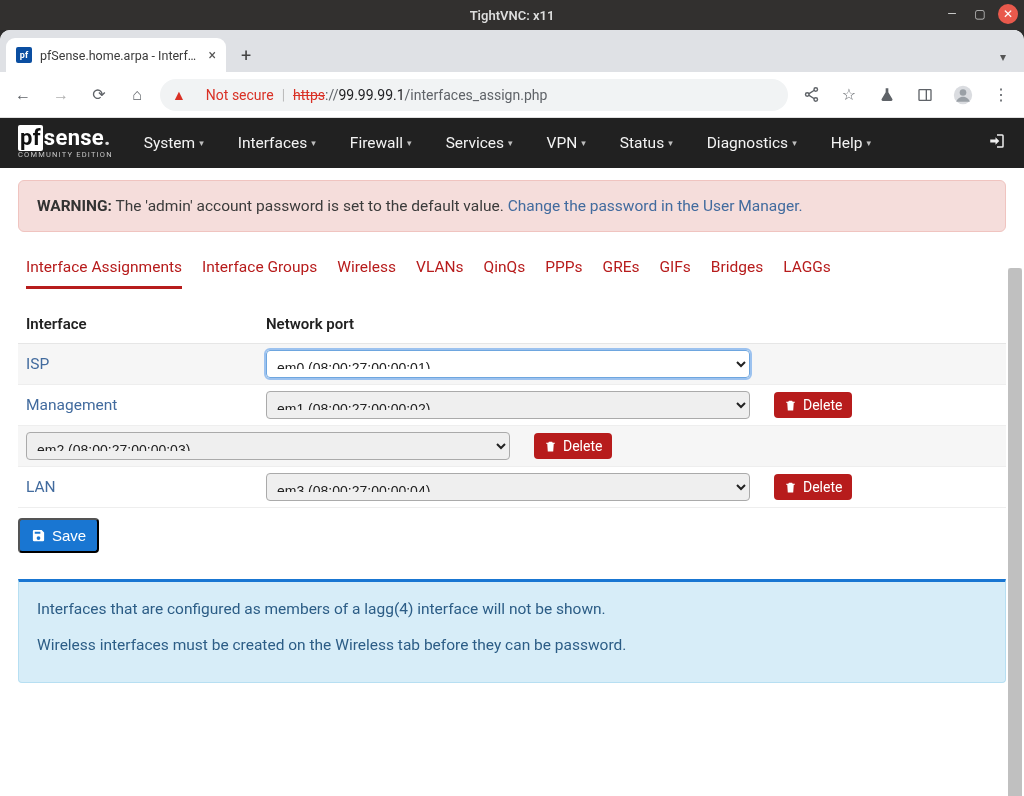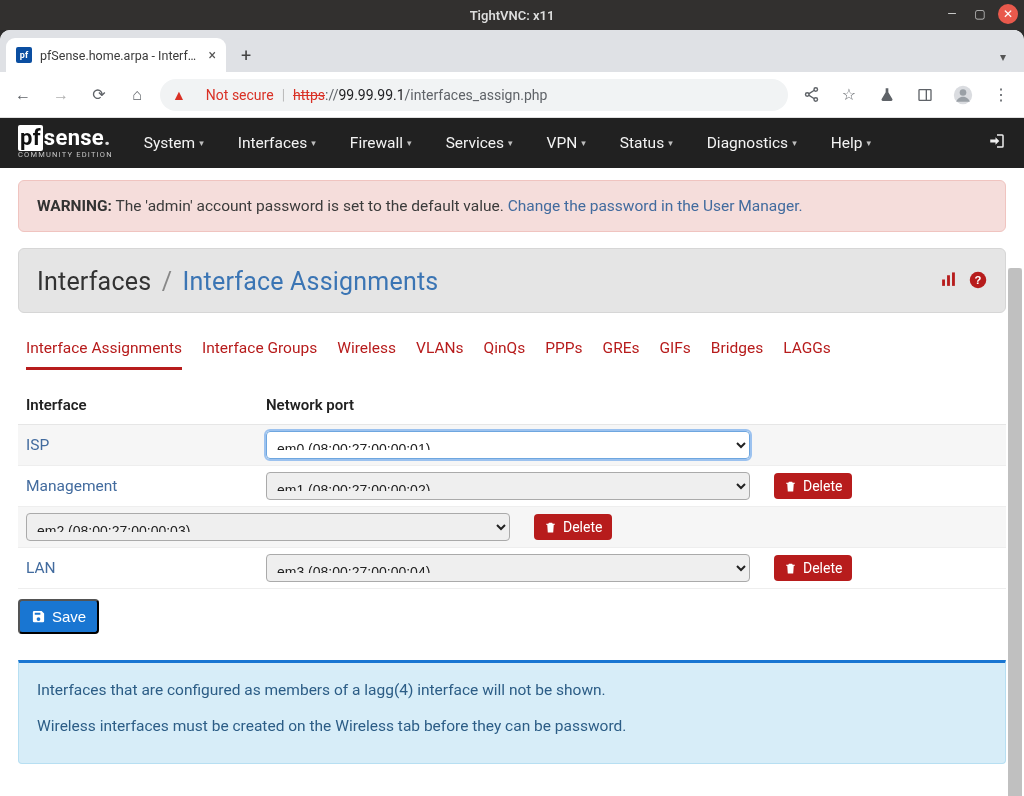--- a/index.html
+++ b/index.html
@@ -184,41 +184,20 @@
                 <path d="M10 17l5-5-5-5v3H3v4h7v3zm9-14H12v2h7v14h-7v2h7a2 2 0 0 0 2-2V5a2 2 0 0 0-2-2z"></path>
               </svg>
           </div>
         </div>
 
         <div class="page-wrap">
           <div class="alert-warning">
             <strong>WARNING:</strong><span> The 'admin' account password is set to the default value. </span><a href="#">Change the password in the User Manager.</a>
           </div>
 
-          <div class="breadcrumb-bar">
-            <h1>
-              <span>Interfaces</span>
-              <span class="sep2">/</span>
-              <span class="current">Interface Assignments</span>
-            </h1>
-            <div class="bc-spacer"></div>
-            <span class="bc-ico">
-              <svg width="17" height="17" viewBox="0 0 24 24" fill="#b71c1c">
-                  <rect x="3" y="12" width="4" height="9"></rect>
-                  <rect x="10" y="6" width="4" height="15"></rect>
-                  <rect x="17" y="2" width="4" height="19"></rect>
-                </svg>
-            </span>
-            <span class="bc-ico">
-              <svg width="18" height="18" viewBox="0 0 24 24" fill="#b71c1c">
-                  <circle cx="12" cy="12" r="11"></circle>
-                  <text x="12" y="17" text-anchor="middle" fill="#fff" font-size="15" font-weight="bold" font-family="Arial">?</text>
-                </svg>
-            </span>
-          </div>
 
           <div class="tabsrow" id="tabsrow">
               <span class="tabi active">Interface Assignments</span>
               <span class="tabi">Interface Groups</span>
               <span class="tabi">Wireless</span>
               <span class="tabi">VLANs</span>
               <span class="tabi">QinQs</span>
               <span class="tabi">PPPs</span>
               <span class="tabi">GREs</span>
               <span class="tabi">GIFs</span>

